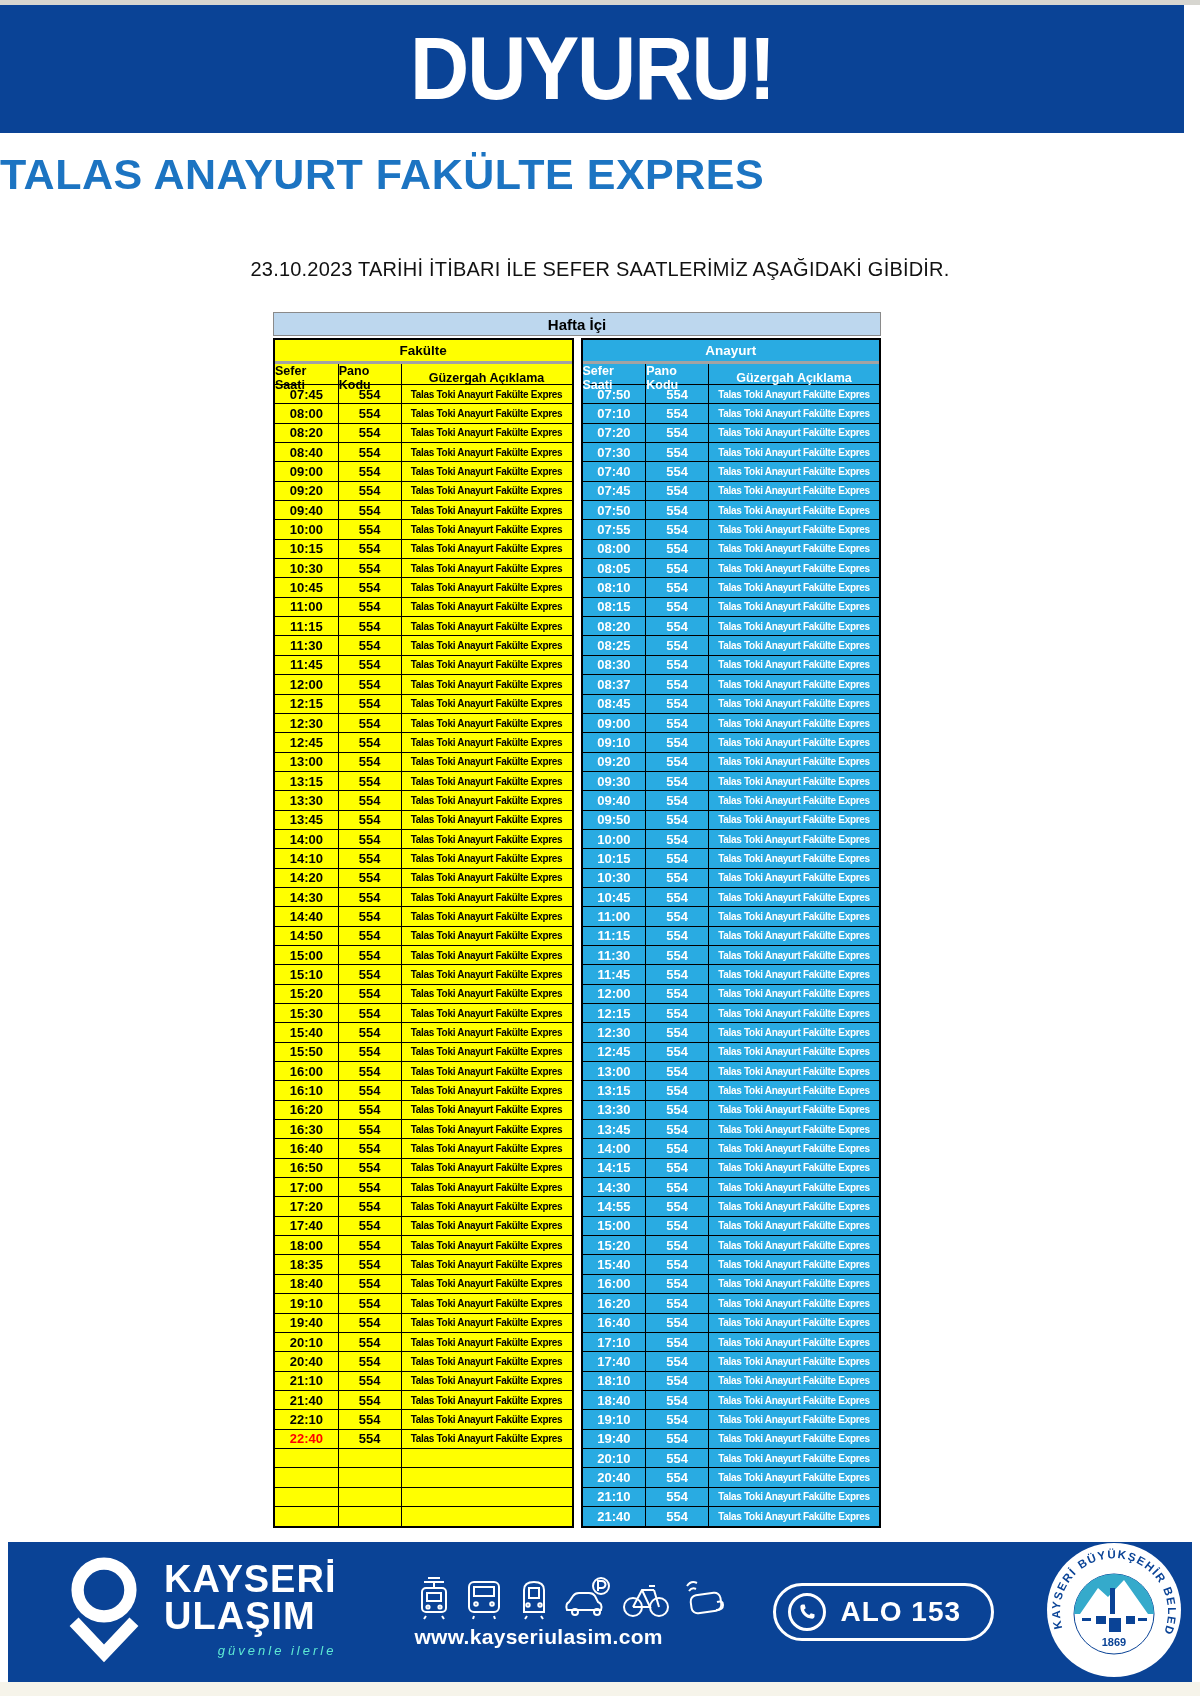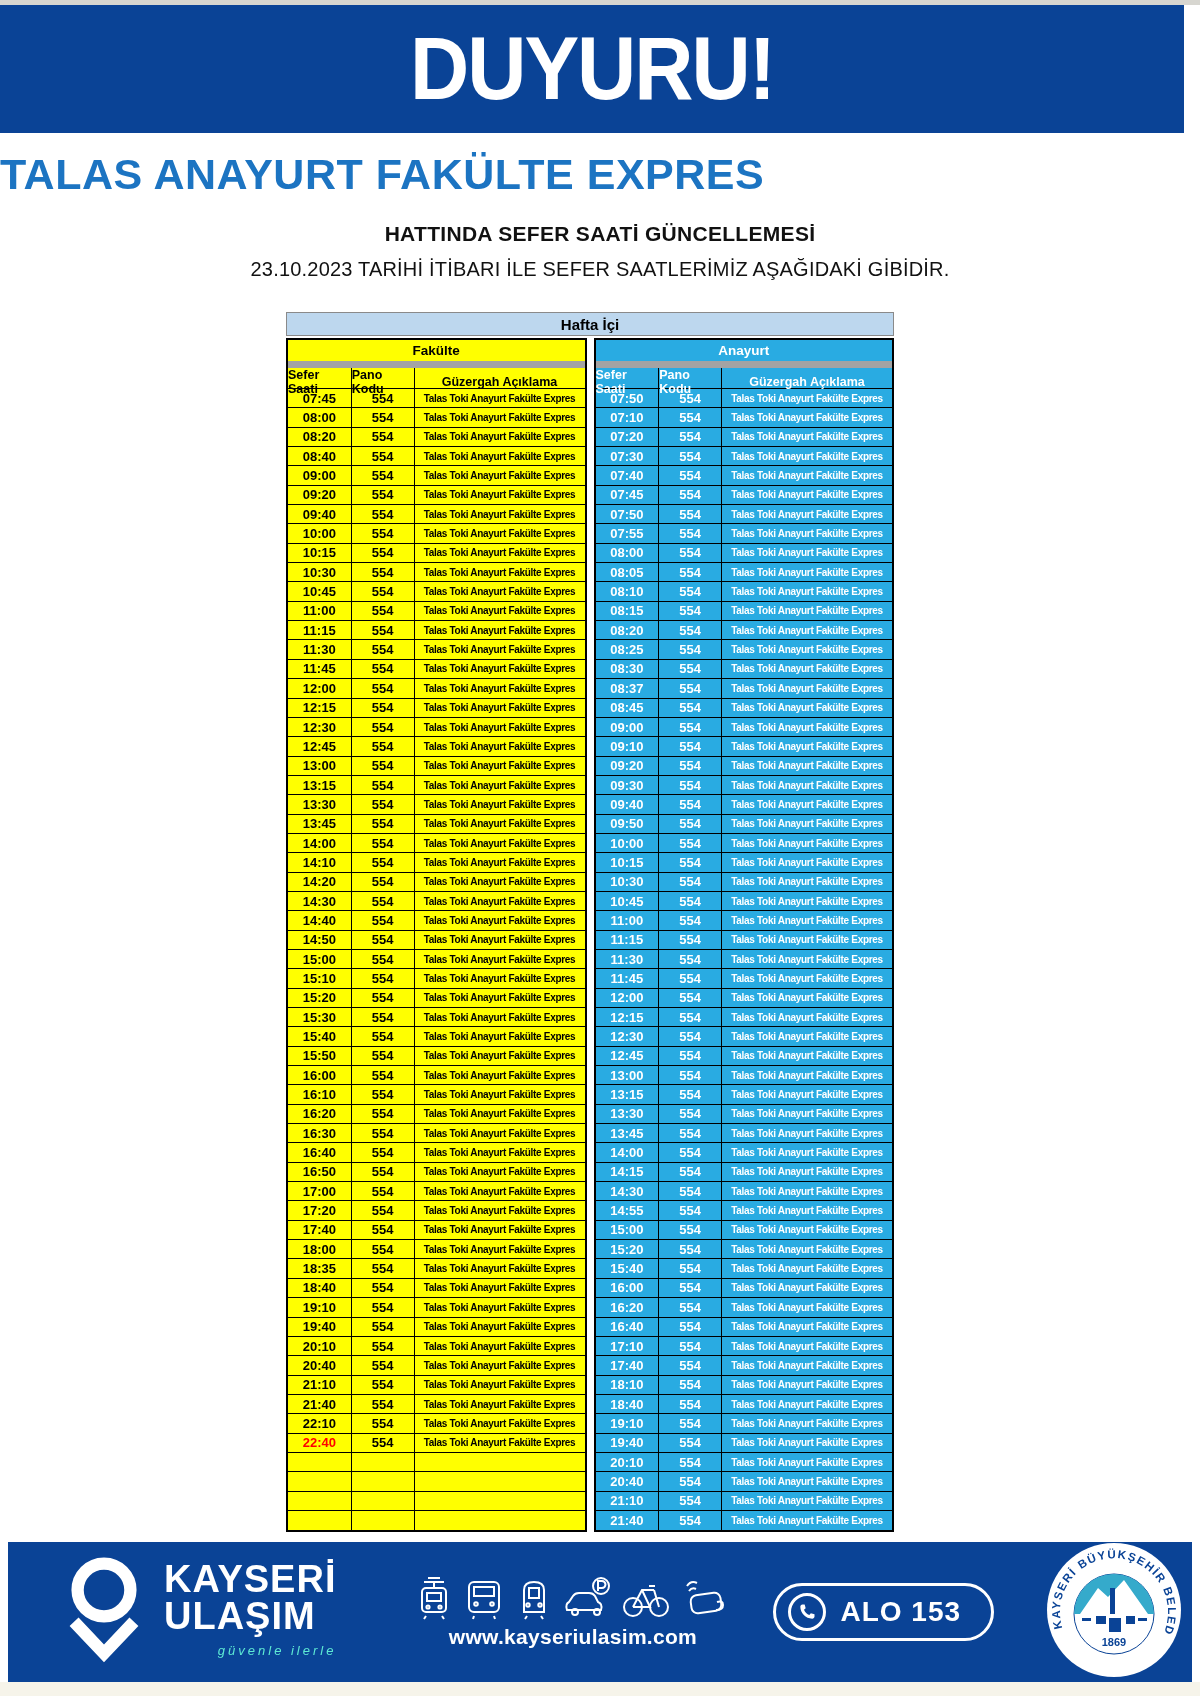--- a/index.html
+++ b/index.html
@@ -16,30 +16,30 @@
 
   
   .title{position:absolute;top:150px;left:0;width:100%;text-align:left;
          color:#1c74c2;font-size:43px;font-weight:bold;letter-spacing:0.5px;}
   .sub1{position:absolute;top:222px;left:0;width:100%;text-align:center;
         color:#111;font-size:21px;font-weight:bold;letter-spacing:0.3px;}
   .sub2{position:absolute;top:258px;left:0;width:100%;text-align:center;
         color:#111;font-size:20px;font-weight:normal;letter-spacing:0.2px;}
 
   
-  .schedule{position:absolute;left:273px;top:312px;width:608px;margin-left:13px;}
+  .schedule{position:absolute;left:273px;top:312px;width:608px;}
   .period-header{height:24px;line-height:24px;background:#bdd7ee;border:1px solid #8a8a8a;
                  text-align:center;font-weight:bold;font-size:15px;color:#000;margin-bottom:2px;
                  box-sizing:border-box;}
   .sections{display:flex;gap:7px;}
   .section{flex:1;border:2px solid #000;box-sizing:border-box;}
   .fakulte{background:#ffff00;color:#000;}
   .anayurt{background:#29abe2;color:#ffffff;}
   .sec-title{height:21px;line-height:21px;text-align:center;font-weight:bold;font-size:13.5px;
-             border-bottom:7px solid #a3a3a3;}
+             border-bottom:3px solid #a3a3a3;}
   .hdr-row,.row{display:grid;grid-template-columns:21.5% 21.2% 57.3%;}
   .hdr-row{height:20px;border-bottom:1px solid #000;}
   .hdr-cell{display:flex;align-items:center;justify-content:center;
             font-weight:bold;font-size:12.5px;box-sizing:border-box;}
   .row{height:19.35px;border-bottom:1px solid #000;box-sizing:border-box;}
   .rows .row:last-child{border-bottom:none;}
   .cell{display:flex;align-items:center;justify-content:center;font-weight:bold;
         box-sizing:border-box;overflow:hidden;white-space:nowrap;}
   .hdr-cell:nth-child(1),.hdr-cell:nth-child(2),
   .cell:nth-child(1),.cell:nth-child(2){border-right:1px solid #000;}
@@ -49,42 +49,41 @@
 
   
   .footer{position:absolute;top:1542px;left:8px;width:1184px;height:140px;background:#0a4396;
           display:flex;align-items:center;}
   .f-logo{margin-left:52px;display:flex;align-items:flex-start;gap:16px;}
   .f-logo-text{display:flex;flex-direction:column;align-items:flex-start;margin-top:10px;}
   .f-logo-text .l1,.f-logo-text .l2{color:#fff;font-size:38px;font-weight:bold;
         line-height:0.98;letter-spacing:1px;}
   .f-logo-text .tag{color:#5eead4;font-size:13px;font-style:italic;letter-spacing:3px;
         margin-top:8px;align-self:flex-end;}
-  .f-center{margin-left:78px;display:flex;flex-direction:column;align-items:center;gap:5px;}
+  .f-center{margin-left:78px;display:flex;flex-direction:column;gap:5px;}
   .f-icons{display:flex;align-items:flex-end;gap:9px;}
   .f-site{color:#fff;font-size:21px;font-weight:bold;letter-spacing:0.3px;}
   .f-alo{margin-left:42px;display:flex;align-items:center;gap:14px;border:3px solid #fff;
          border-radius:32px;padding:7px 30px 7px 12px;}
   .f-alo .phone-badge{width:38px;height:38px;border:3px solid #fff;border-radius:50%;
          display:flex;align-items:center;justify-content:center;box-sizing:border-box;}
   .f-alo .alo-text{color:#fff;font-size:28px;font-weight:bold;letter-spacing:1px;}
   .f-seal{margin-left:auto;margin-right:10px;}
 </style>
 </head>
 <body>
 
 <div class="page">
   <div class="top-edge"></div>
 
   <div class="banner">
     <div class="big">DUYURU!</div>
   </div>
 
   <div class="title">TALAS ANAYURT FAKÜLTE EXPRES</div>
-  <div class="sub1">HATTINDA SEFER SAATİ GÜNCELLEMESİ</div>
   <div class="sub2">23.10.2023 TARİHİ İTİBARI İLE SEFER SAATLERİMİZ AŞAĞIDAKİ GİBİDİR.</div>
 
   <div class="schedule">
     <div class="period-header">Hafta İçi</div>
     <div class="sections">
       <div class="section fakulte">
         <div class="sec-title">Fakülte</div>
         <div class="hdr-row">
           <div class="hdr-cell">Sefer Saati</div>
           <div class="hdr-cell">Pano Kodu</div>

